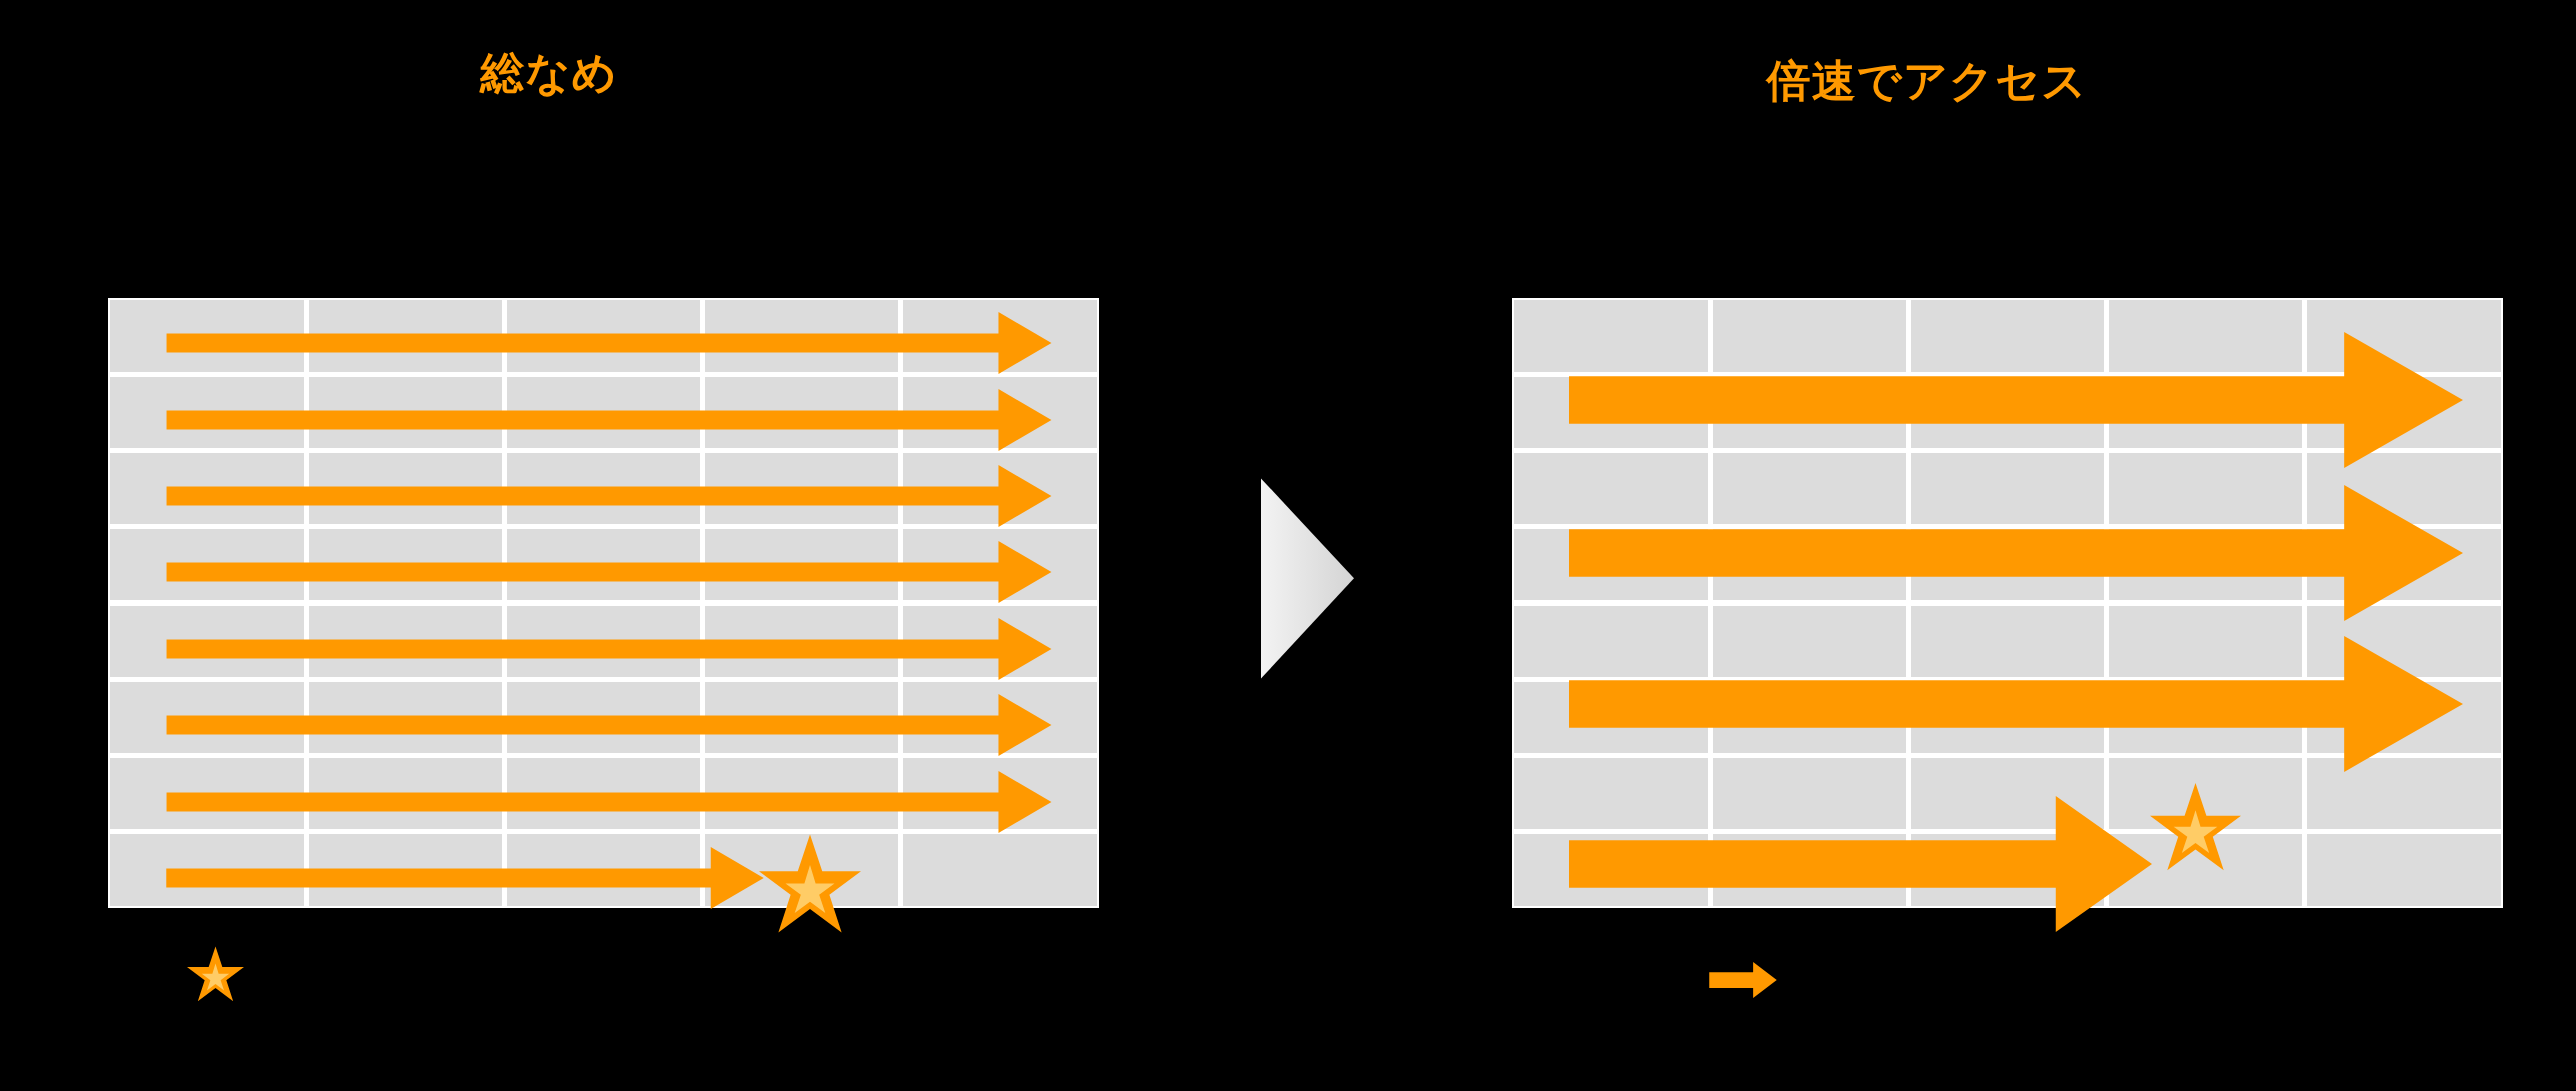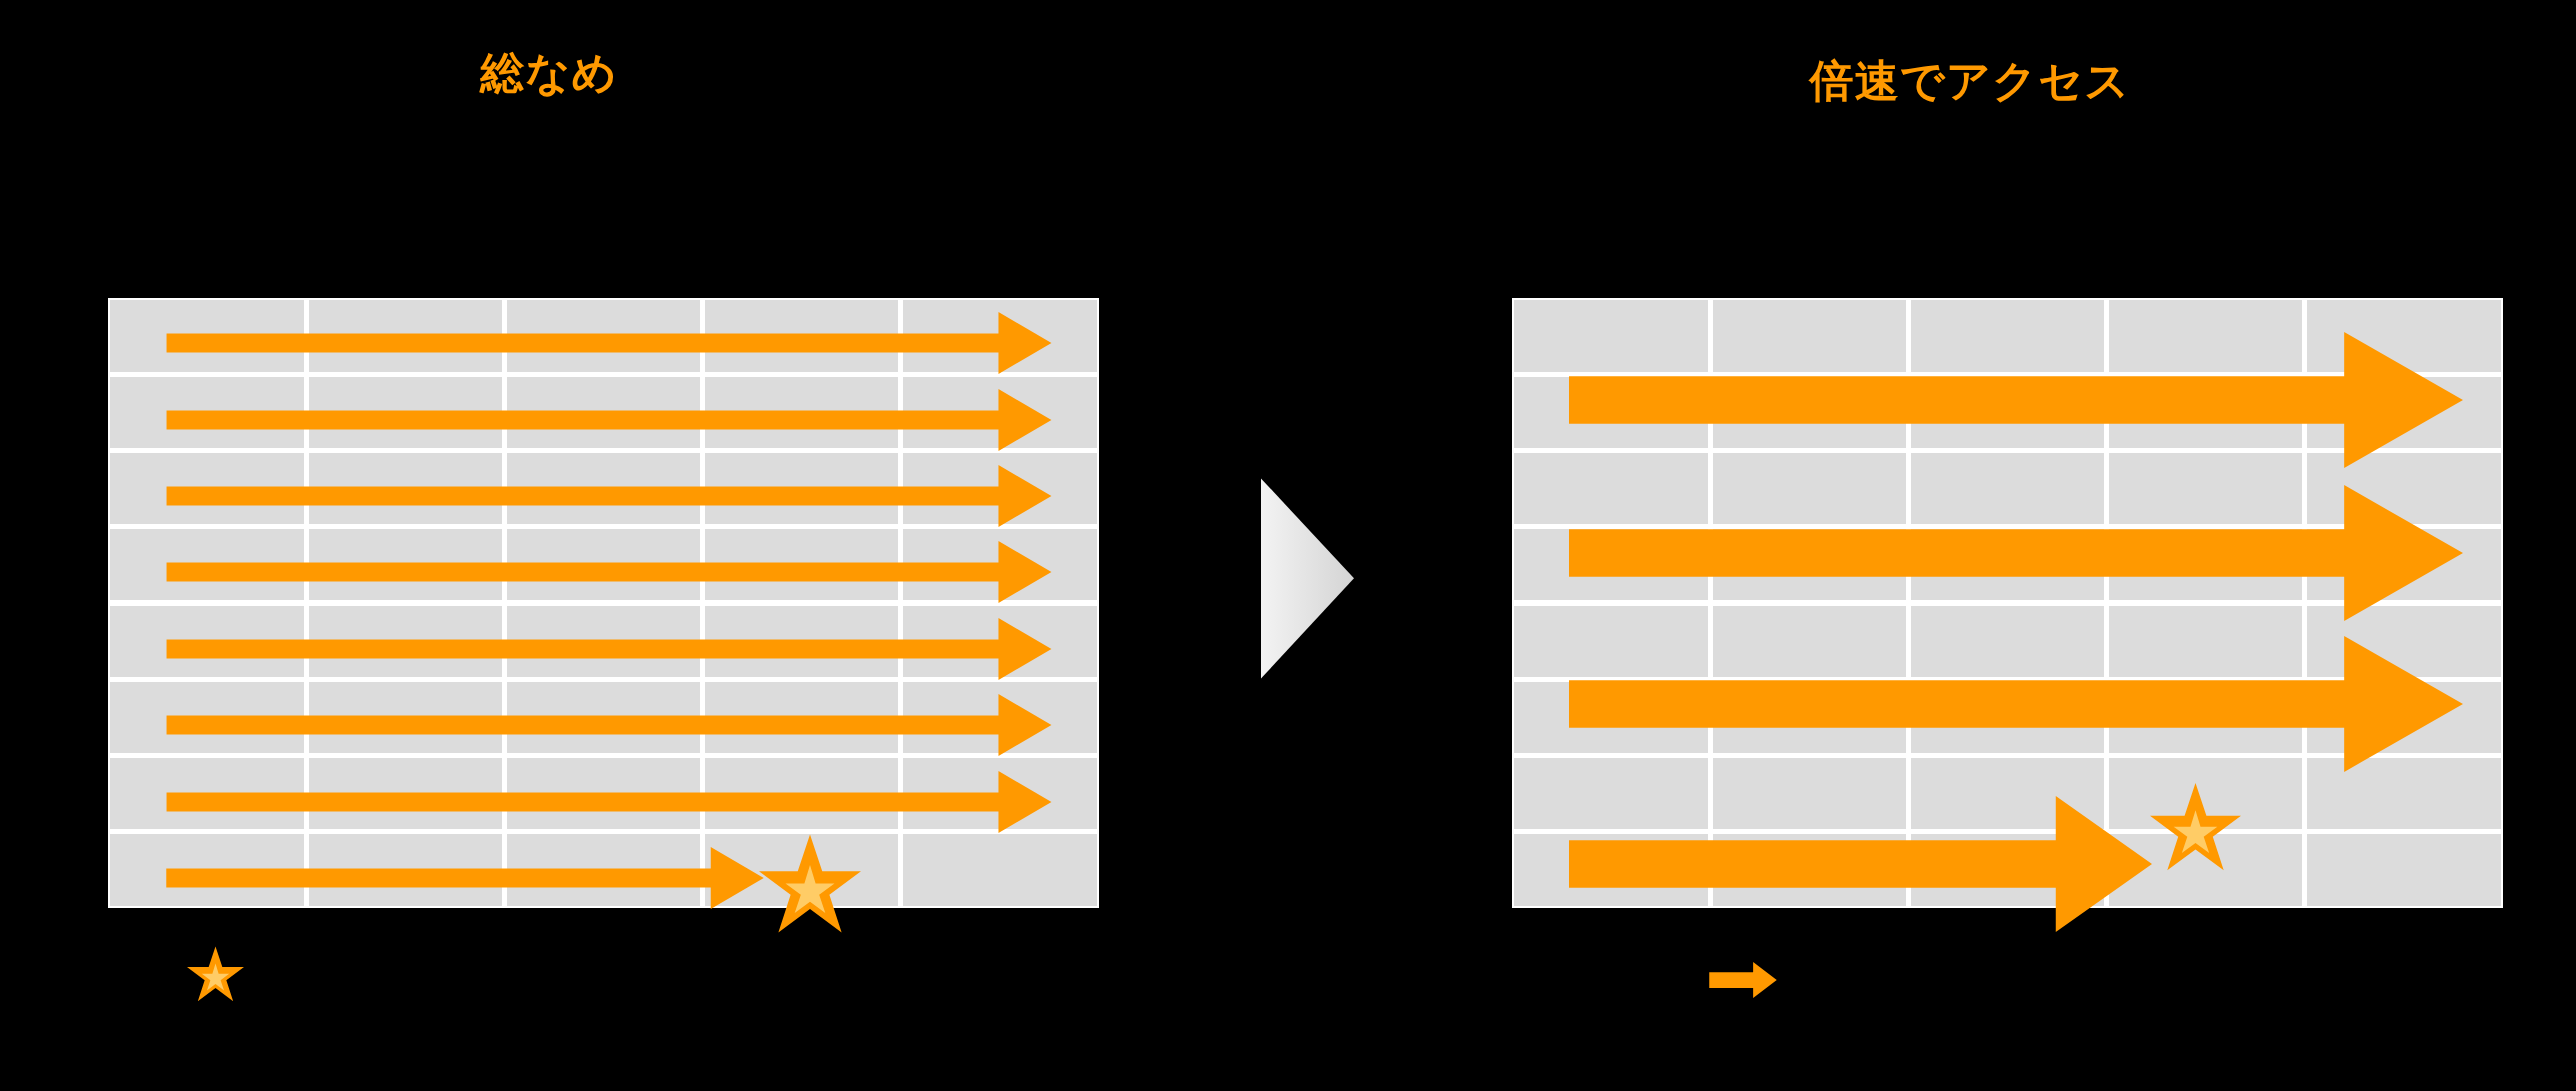--- a/index.html
+++ b/index.html
@@ -20,21 +20,21 @@
     position: absolute;
     color: #FF9900;
     font-weight: bold;
     font-size: 44px;
     line-height: 1;
     letter-spacing: 1.1px;
     white-space: nowrap;
     font-family: "Liberation Sans", sans-serif;
   }
   #title-left  { left: 549px;  top: 51px; transform: translateX(-50%); }
-  #title-right { left: 1970px; top: 59px; transform: translateX(-50%); text-align: center; }
+  #title-right { left: 1927px; top: 59px; transform: translateX(-50%); text-align: center; }
 
   
   .grid-panel {
     position: absolute;
     top: 298px;
     height: 610px;
     background: #FFFFFF;
     display: grid;
     grid-template-columns: repeat(5, 1fr);
     grid-template-rows: repeat(8, 1fr);

